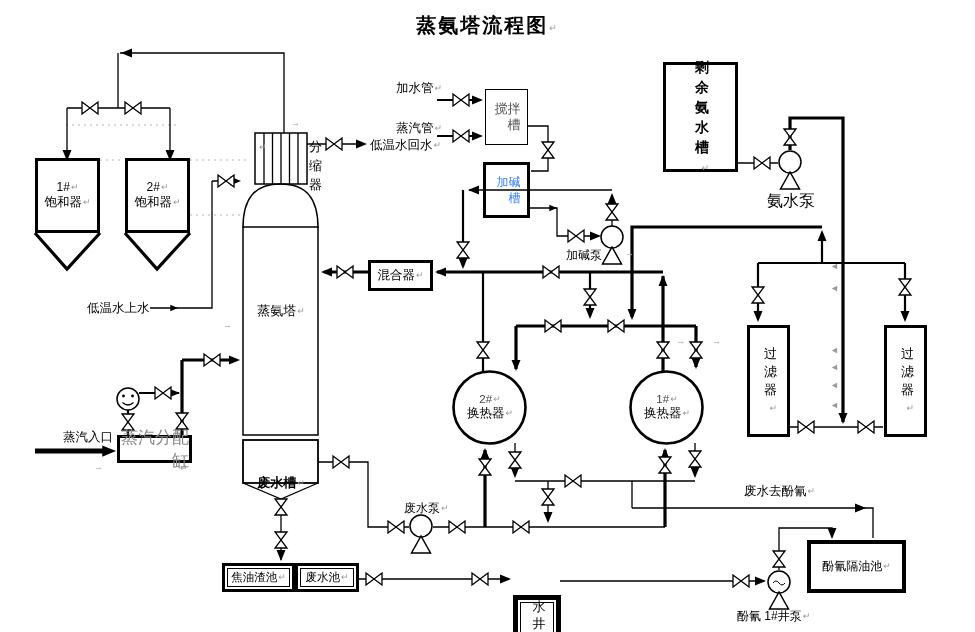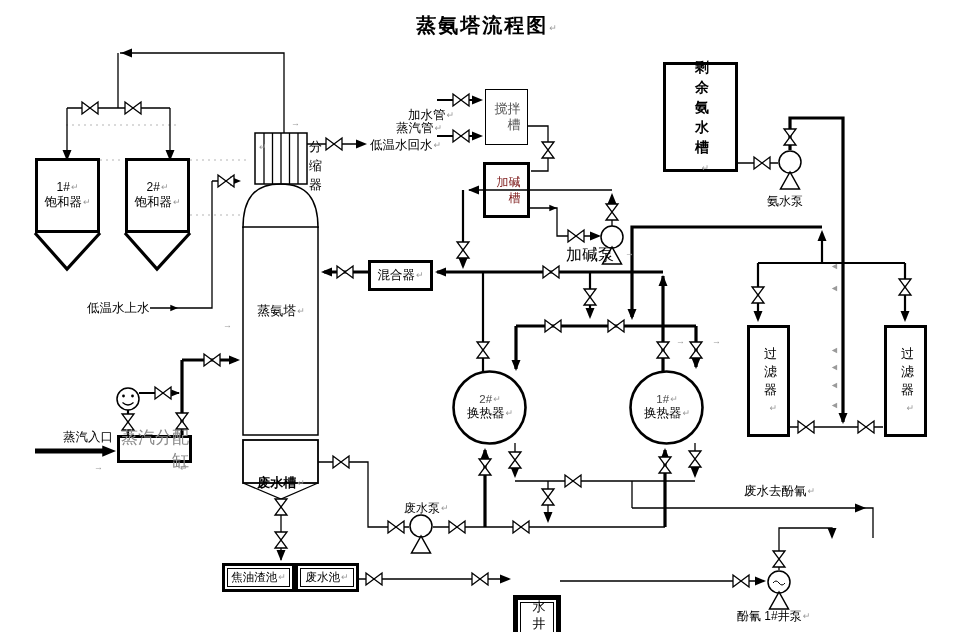--- a/index.html
+++ b/index.html
@@ -227,21 +227,21 @@
 
   <div class="box b3" style="left:368px;top:260px;width:65px;height:31px;">
     <div style="font-size:12.5px;"><span>混合器</span><span class="pc">↵</span></div>
   </div>
 
   <div class="box b1" style="left:485px;top:89px;width:43px;height:56px;">
     <div class="wrap" style="width:28px;font-size:13px;color:#555;">搅拌槽</div>
   </div>
 
   <div class="box b3" style="left:483px;top:162px;width:47px;height:56px;">
-    <div class="wrap" style="width:28px;font-size:12px;color:#7f1d1d;">加碱槽</div>
+    <div class="wrap" style="width:28px;font-size:12px;color:#3b82f6;">加碱槽</div>
   </div>
 
   <div class="box b3" style="left:663px;top:62px;width:75px;height:110px;">
     <div class="vtxt big"><span>剩余氨水槽</span><span class="pc">↵</span></div>
   </div>
 
   <div class="box b3" style="left:747px;top:325px;width:43px;height:112px;">
     <div class="vtxt"><span>过滤器</span><span class="pc">↵</span></div>
   </div>
   <div class="box b3" style="left:884px;top:325px;width:43px;height:112px;">
@@ -265,30 +265,33 @@
     <div style="font-size:11.5px;"><span>焦油渣池</span><span class="pc">↵</span></div>
   </div>
   <div class="box b3 dbl" style="left:295px;top:563px;width:64px;height:29px;">
     <div style="font-size:11.5px;"><span>废水池</span><span class="pc">↵</span></div>
   </div>
 
   <div class="box b5 dbl" style="left:513px;top:552px;width:48px;height:58px;">
     <div class="vtxt" style="line-height:17px;"><span>水井</span><span class="pc">↵</span></div>
   </div>
 
-
-  <div class="lbl" style="left:408px;top:81px;margin-top:27px;"><span>加水管</span><span class="pc">↵</span></div>
+  <div class="box b4" style="left:807px;top:540px;width:99px;height:53px;">
+    <div style="font-size:12px;"><span>酚氰隔油池</span><span class="pc">↵</span></div>
+  </div>
+
+  <div class="lbl" style="left:396px;top:81px;"><span>加水管</span><span class="pc">↵</span></div>
   <div class="lbl" style="left:396px;top:121px;"><span>蒸汽管</span><span class="pc">↵</span></div>
   <div class="lbl" style="left:370px;top:138px;"><span>低温水回水</span><span class="pc">↵</span></div>
   <div class="lbl" style="left:87px;top:301px;"><span>低温水上水</span></div>
   <div class="lbl" style="left:63px;top:430px;"><span>蒸汽入口</span></div>
   <div class="lbl" style="left:744px;top:484px;"><span>废水去酚氰</span><span class="pc">↵</span></div>
 
-  <div class="lbl" style="left:566px;top:248px;font-size:16px;"><span>加碱泵</span></div>
-  <div class="lbl" style="left:767px;top:194px;font-size:12px;"><span>氨水泵</span></div>
+  <div class="lbl" style="left:566px;top:248px;font-size:12px;"><span>加碱泵</span></div>
+  <div class="lbl" style="left:767px;top:194px;font-size:16px;"><span>氨水泵</span></div>
   <div class="lbl" style="left:404px;top:501px;font-size:12px;"><span>废水泵</span><span class="pc">↵</span></div>
   <div class="lbl" style="left:737px;top:609px;font-size:12px;"><span>酚氰 1#井泵</span><span class="pc">↵</span></div>
 
   <div id="marks">
       <span class="mark" style="left: 291px; top: 119px;">→</span>
       <span class="mark" style="left: 223px; top: 321px;">→</span>
       <span class="mark" style="left: 94px; top: 463px;">→</span>
       <span class="mark" style="left: 625px; top: 249px;">→</span>
       <span class="mark" style="left: 676px; top: 337px;">→</span>
       <span class="mark" style="left: 712px; top: 337px;">→</span>

